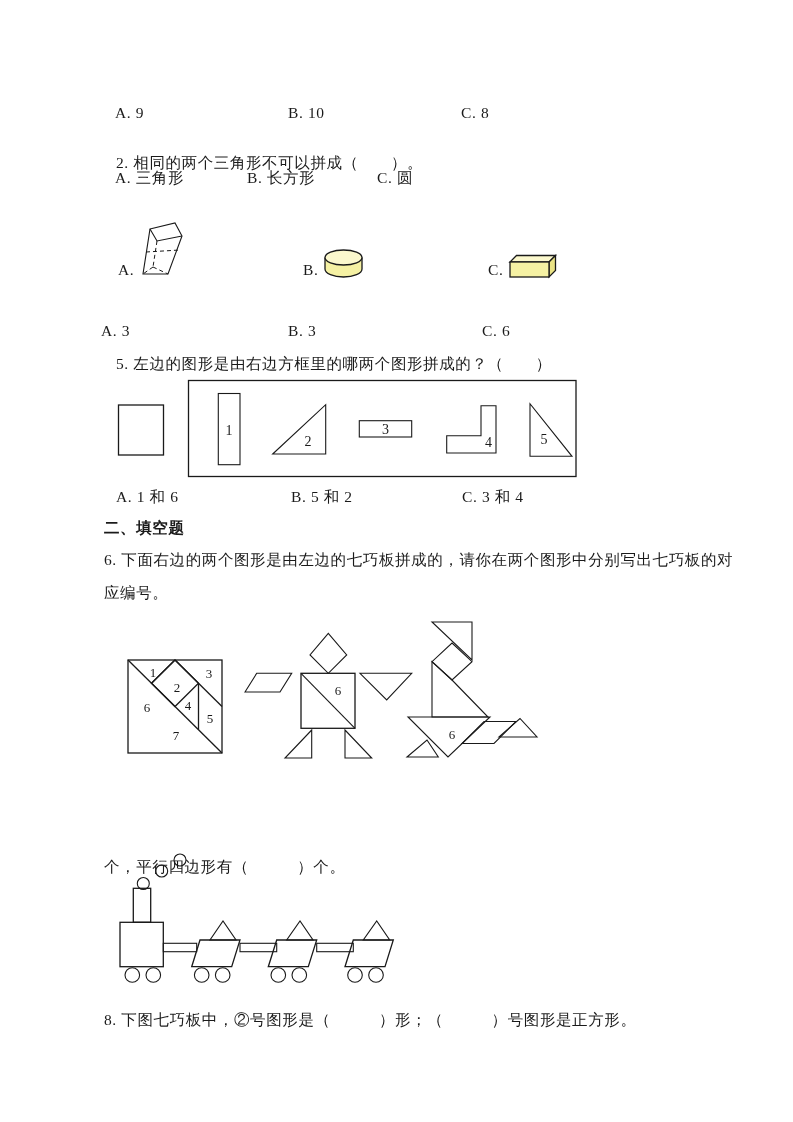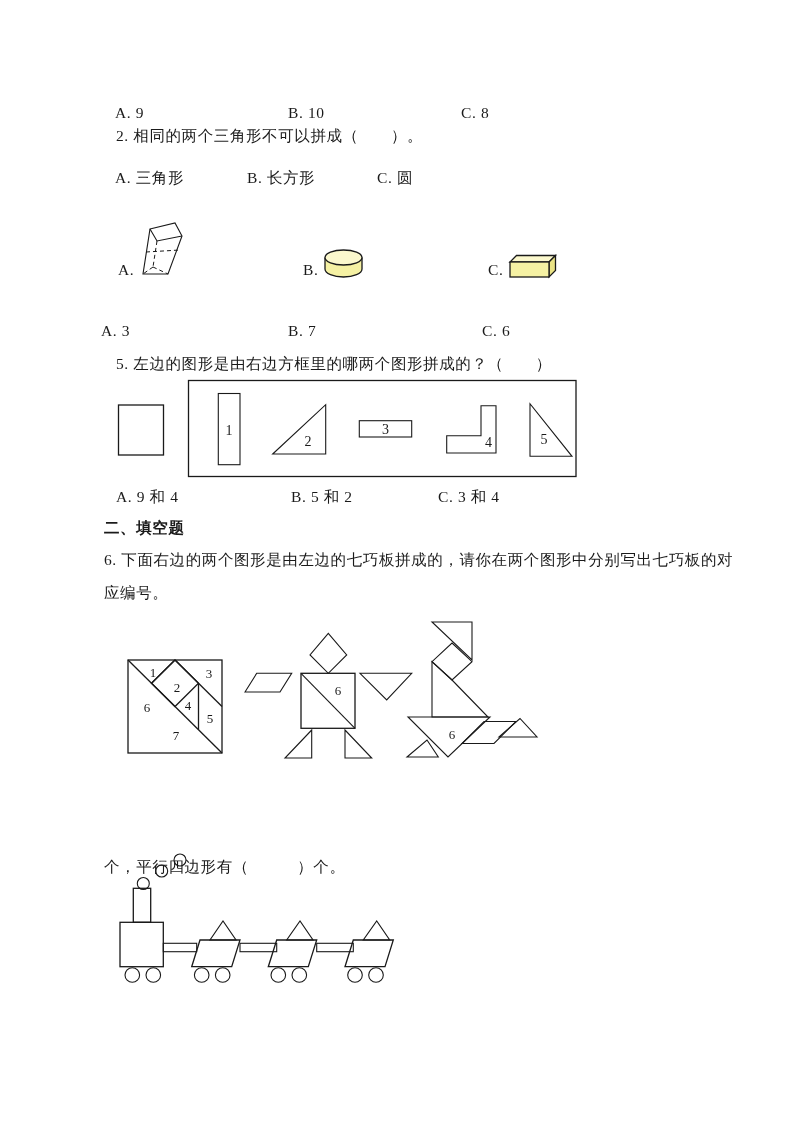--- a/index.html
+++ b/index.html
@@ -21,21 +21,21 @@
 </style>
 </head>
 <body>
 
 <div id="page">
 
   <div class="t" style="left:115px;top:104px">A. 9</div>
   <div class="t" style="left:288px;top:104px">B. 10</div>
   <div class="t" style="left:461px;top:104px">C. 8</div>
 
-  <div class="t" style="left:116px;top:127px">2. 相同的两个三角形不可以拼成（　　）。</div>
+  <div class="t" style="left:116px;top:154px">2. 相同的两个三角形不可以拼成（　　）。</div>
   <div class="t" style="left:115px;top:169px">A. 三角形</div>
   <div class="t" style="left:247px;top:169px">B. 长方形</div>
   <div class="t" style="left:377px;top:169px">C. 圆</div>
 
 
   <div class="t" style="left:118px;top:261px">A.</div>
   <div class="t" style="left:303px;top:261px">B.</div>
   <div class="t" style="left:488px;top:261px">C.</div>
 
   <svg style="left:110px;top:215px" width="470" height="75" viewBox="110 215 470 75">
@@ -52,21 +52,21 @@
       <ellipse cx="343.5" cy="257.5" rx="18.5" ry="7.5" fill="#fbf8cd" stroke="#1a1a1a" stroke-width="1.3"></ellipse>
     </g>
     <g>
       <polygon points="510,262 549,262 555.5,255.5 516.5,255.5" fill="#fbf8cd" stroke="#1a1a1a" stroke-width="1.3"></polygon>
       <polygon points="549,262 555.5,255.5 555.5,270.5 549,277" fill="#eae385" stroke="#1a1a1a" stroke-width="1.3"></polygon>
       <rect x="510" y="262" width="39" height="15" fill="#f5f1a3" stroke="#1a1a1a" stroke-width="1.3"></rect>
     </g>
   </svg>
 
   <div class="t" style="left:101px;top:322px">A. 3</div>
-  <div class="t" style="left:288px;top:322px">B. 7</div>
+  <div class="t" style="left:288px;top:322px">B. 3</div>
   <div class="t" style="left:482px;top:322px">C. 6</div>
 
   <div class="t" style="left:116px;top:355px">5. 左边的图形是由右边方框里的哪两个图形拼成的？（　　）</div>
 
   <svg style="left:110px;top:376px" width="480" height="104" viewBox="110 376 480 104">
     <rect class="ln" x="118.5" y="405" width="45" height="50"></rect>
     <rect class="ln" x="188.5" y="380.5" width="387.5" height="96"></rect>
     <g>
       <rect class="thin" x="218.3" y="393.5" width="21.7" height="71.2"></rect>
       <text class="num" x="229" y="435" text-anchor="middle">1</text>
@@ -82,23 +82,23 @@
     <g>
       <polygon class="thin" points="446.7,435.7 481,435.7 481,405.7 496,405.7 496,453 446.7,453"></polygon>
       <text class="num" x="488.5" y="447" text-anchor="middle">4</text>
     </g>
     <g>
       <polygon class="thin" points="530,403.7 530,456.3 572,456.3"></polygon>
       <text class="num" x="544" y="444" text-anchor="middle">5</text>
     </g>
   </svg>
 
-  <div class="t" style="left:116px;top:488px">A. 9 和 4</div>
+  <div class="t" style="left:116px;top:488px">A. 1 和 6</div>
   <div class="t" style="left:291px;top:488px">B. 5 和 2</div>
-  <div class="t" style="left:438px;top:488px">C. 3 和 4</div>
+  <div class="t" style="left:462px;top:488px">C. 3 和 4</div>
 
   <div class="t bold" style="left:104px;top:519px">二、填空题</div>
 
   <div class="t" style="left:104px;top:551px">6. 下面右边的两个图形是由左边的七巧板拼成的，请你在两个图形中分别写出七巧板的对</div>
   <div class="t" style="left:104px;top:584px">应编号。</div>
 
   <svg style="left:120px;top:614px" width="470" height="152" viewBox="120 614 470 152">
     <g>
       <rect class="ln" x="128" y="660" width="94" height="93"></rect>
       <line class="ln" x1="128" y1="660" x2="222" y2="753"></line>
@@ -166,14 +166,15 @@
     </g>
     <rect class="thin" x="316.7" y="943.3" width="36.6" height="8.4"></rect>
     <g>
       <polygon class="ln" points="345,966.7 385,966.7 393.3,940 353.3,940"></polygon>
       <polygon class="thin" points="363.3,940 389.7,940 376.7,921"></polygon>
       <circle class="thin" cx="355" cy="975" r="7.3"></circle>
       <circle class="thin" cx="376" cy="975" r="7.3"></circle>
     </g>
   </svg>
 
+  <div class="t" style="left:104px;top:1011px">8. 下图七巧板中，②号图形是（　　　）形；（　　　）号图形是正方形。</div>
 
 </div>
 
 </body></html>

